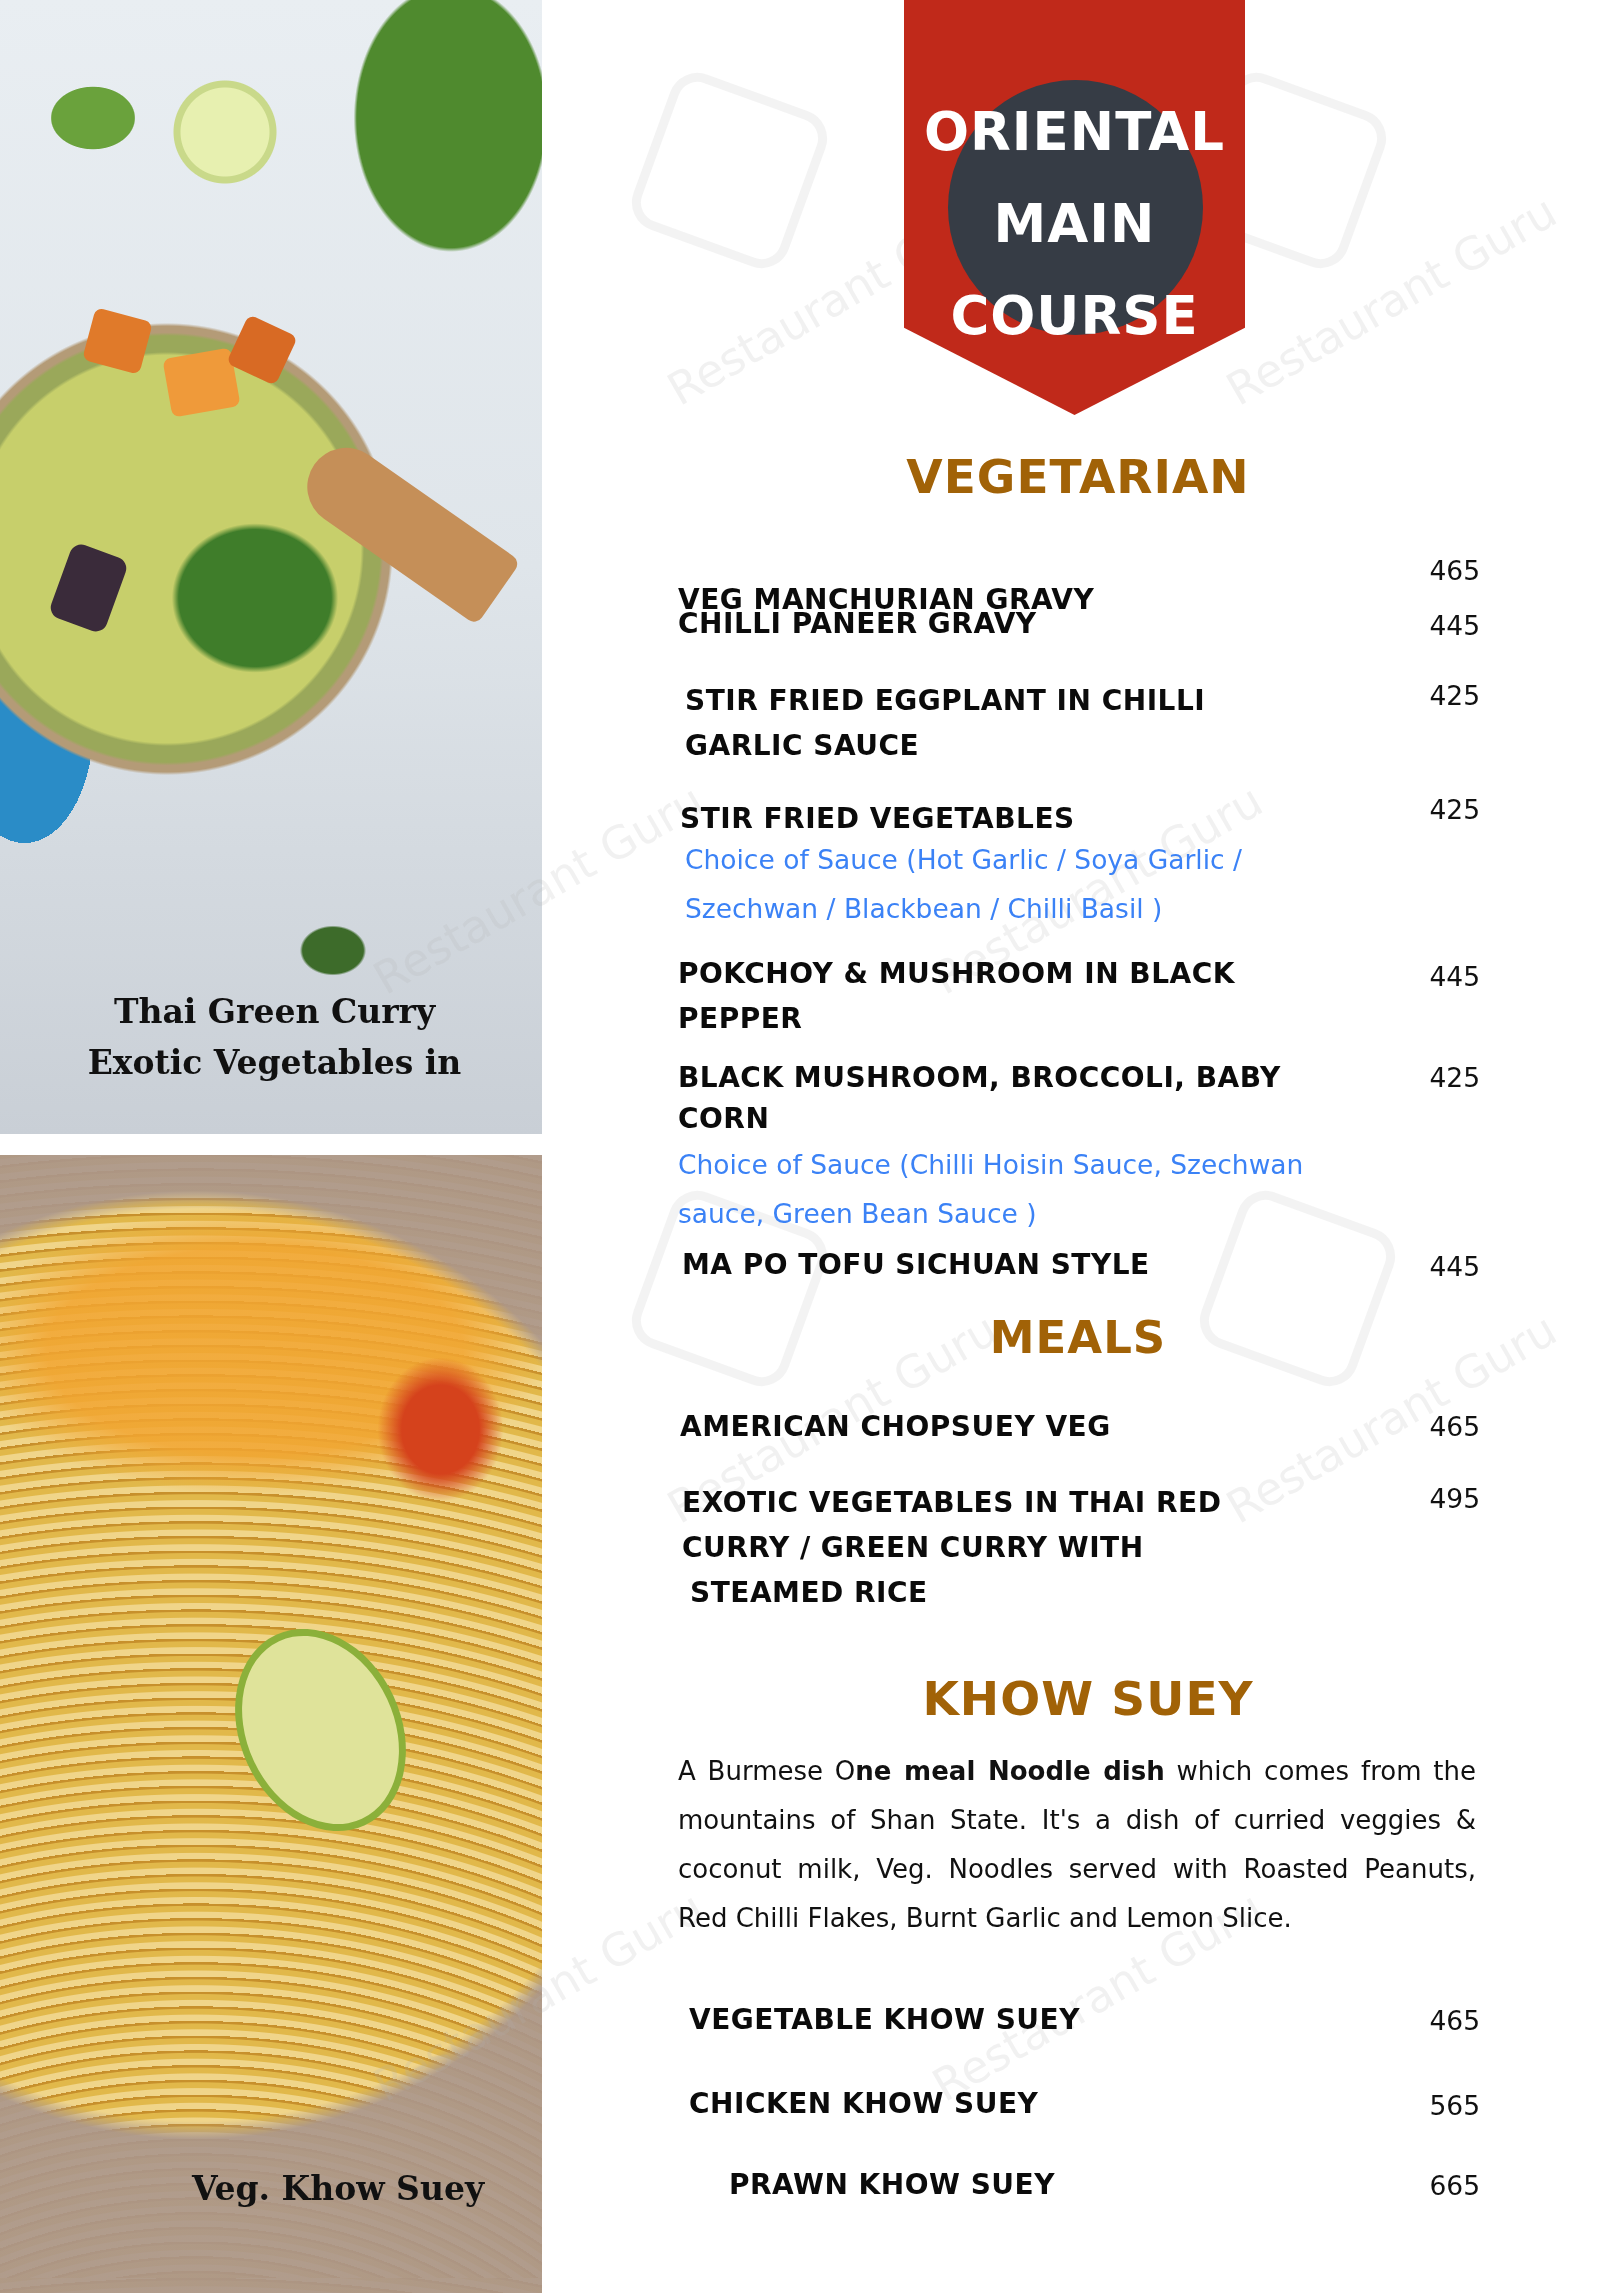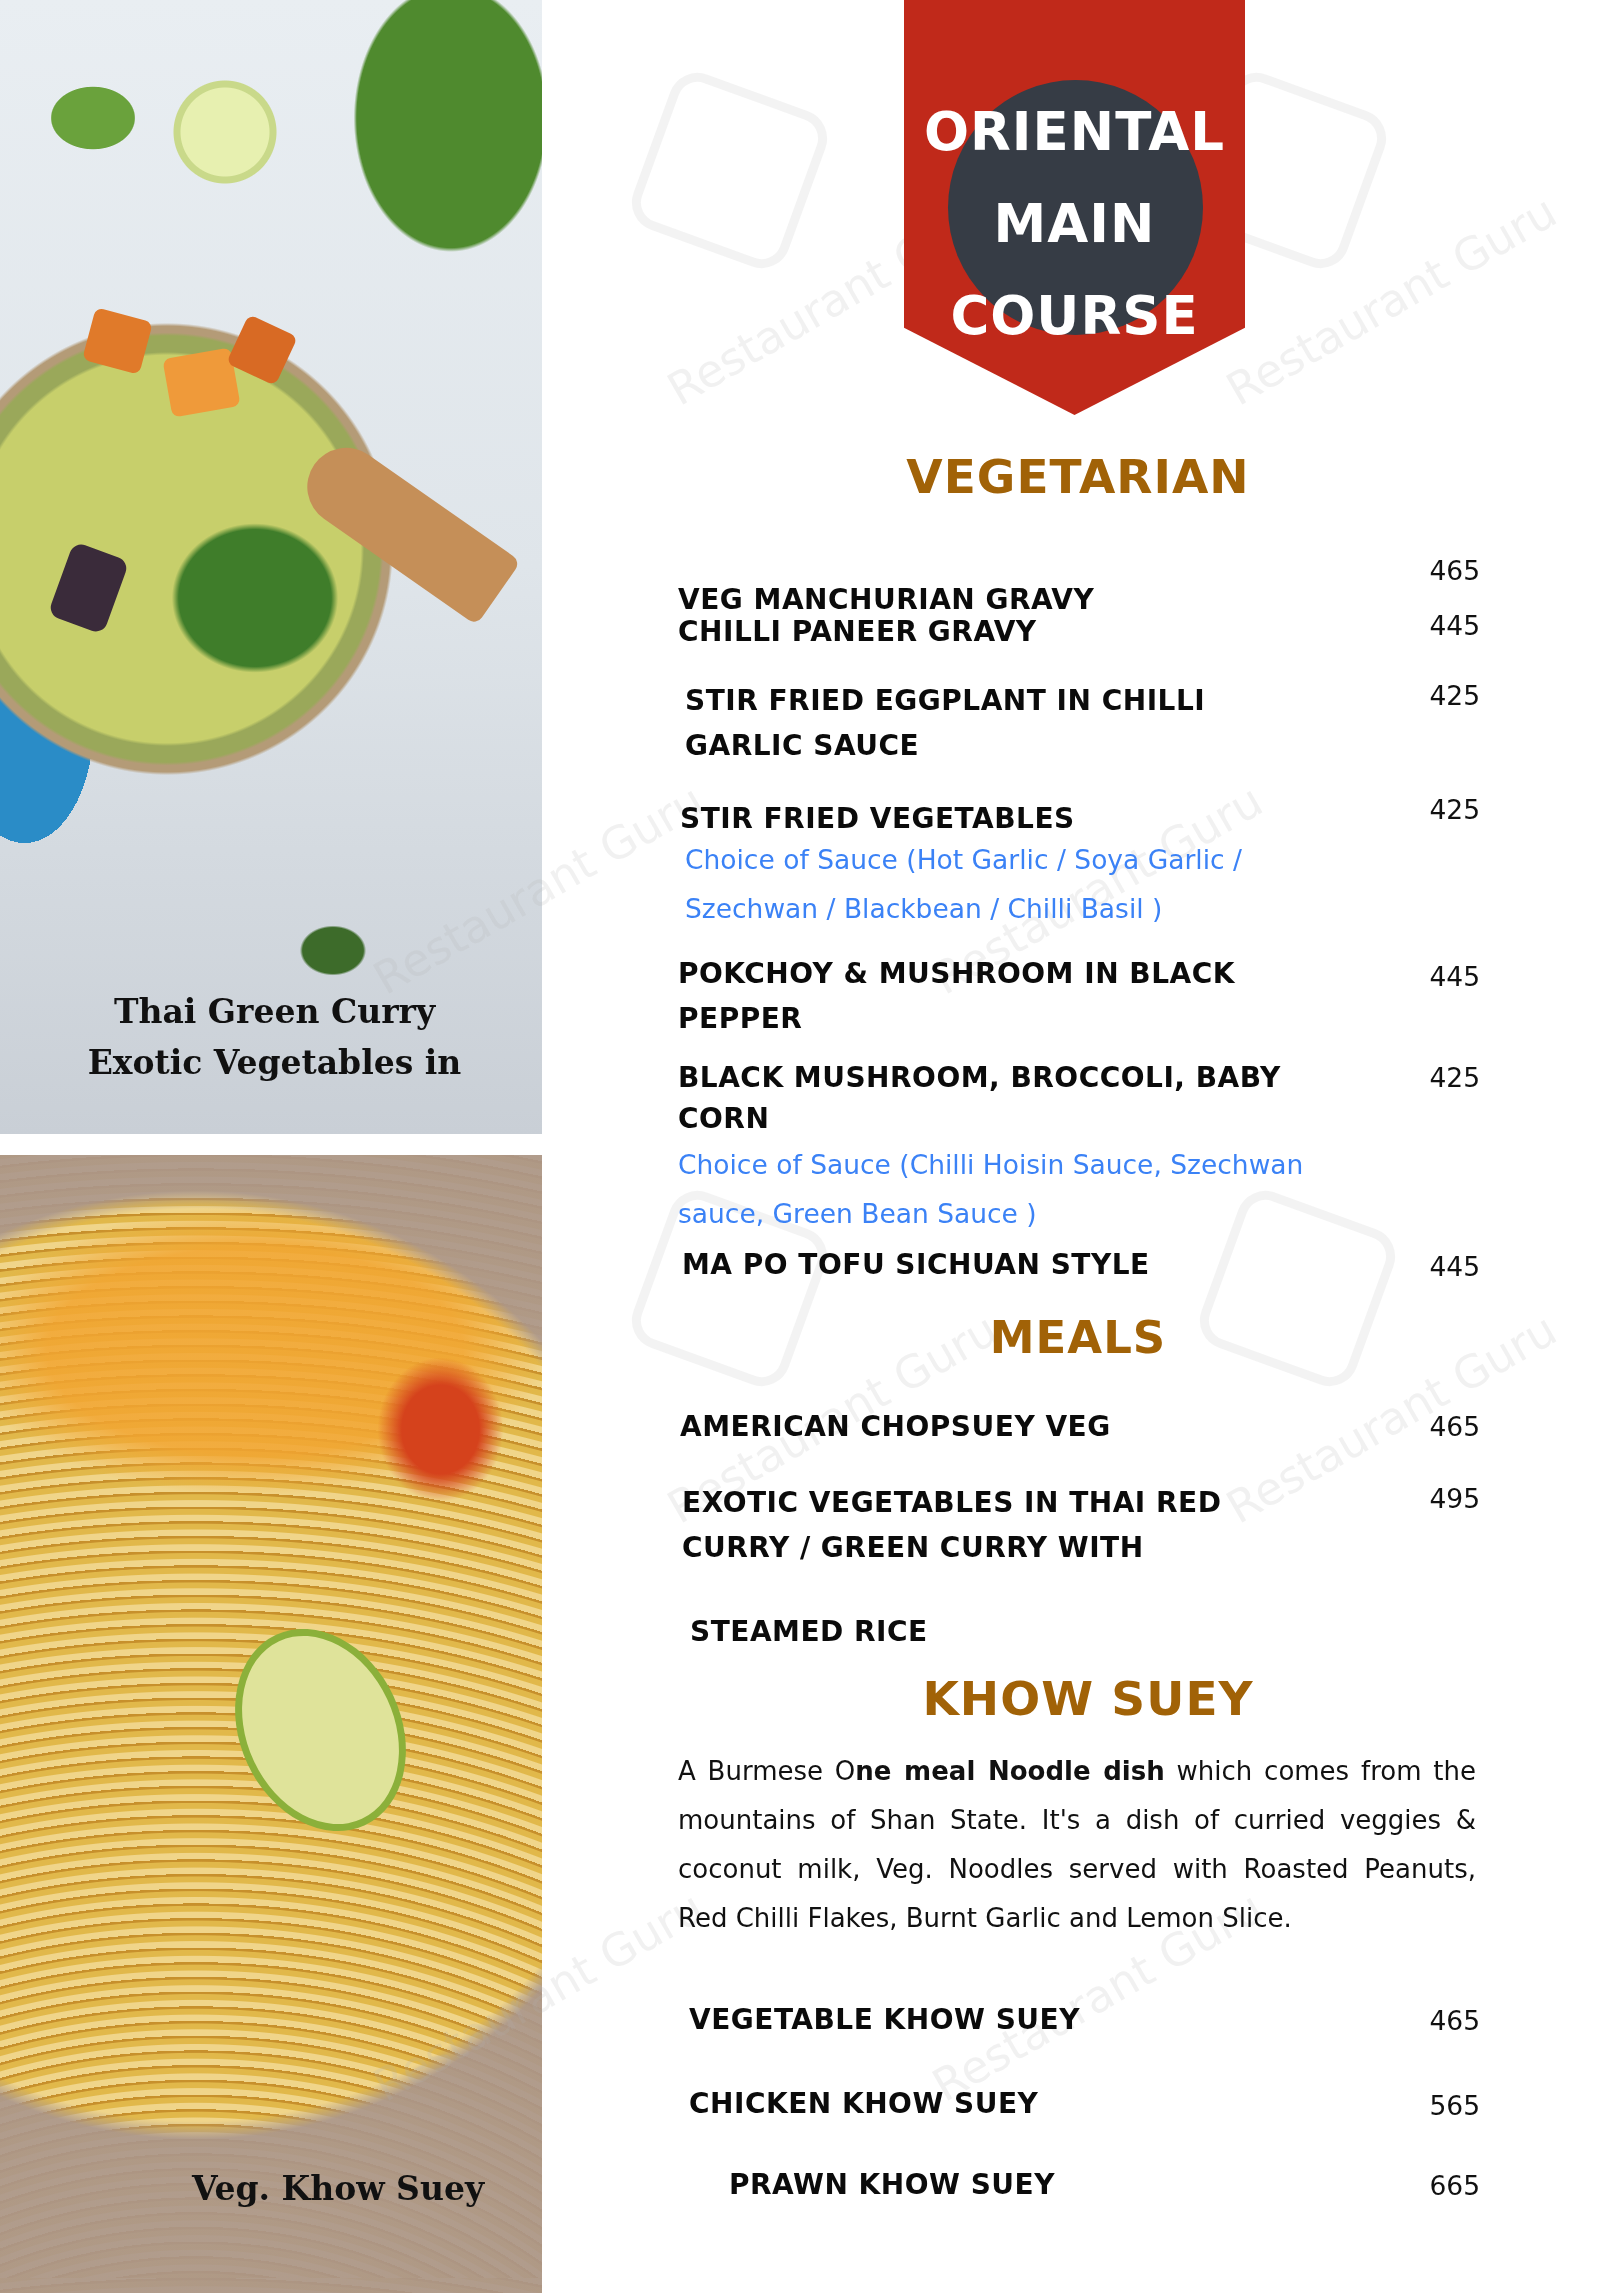--- a/index.html
+++ b/index.html
@@ -135,21 +135,21 @@
   <div>ORIENTAL</div>
   <div>MAIN</div>
   <div>COURSE</div>
 </div>
 
 <div class="section-title" style="left:882px; top:449px; width:392px; font-size:47px;">VEGETARIAN</div>
 
 <div class="item-name" style="left:678px; top:577px;">VEG MANCHURIAN GRAVY</div>
 <div class="price" style="top:555px;">465</div>
 
-<div class="item-name" style="left:678px; top:601px;margin-top:8px;">CHILLI PANEER GRAVY</div>
+<div class="item-name" style="left:678px; top:601px;">CHILLI PANEER GRAVY</div>
 <div class="price" style="top:610px;">445</div>
 
 <div class="item-name" style="left:685px; top:678px;">STIR FRIED EGGPLANT IN CHILLI</div>
 <div class="item-name" style="left:685px; top:723px;">GARLIC SAUCE</div>
 <div class="price" style="top:680px;">425</div>
 
 <div class="item-name" style="left:680px; top:760px;margin-top:36px;">STIR FRIED VEGETABLES</div>
 <div class="price" style="top:794px;">425</div>
 <div class="item-desc" style="left:685px; top:835px;">Choice of Sauce (Hot Garlic / Soya Garlic /</div>
 <div class="item-desc" style="left:685px; top:884px;">Szechwan / Blackbean / Chilli Basil )</div>
@@ -167,21 +167,21 @@
 <div class="item-name" style="left:682px; top:1242px;">MA PO TOFU SICHUAN STYLE</div>
 <div class="price" style="top:1251px;">445</div>
 
 <div class="section-title" style="left:882px; top:1311px; width:392px; font-size:45px;">MEALS</div>
 
 <div class="item-name" style="left:680px; top:1404px;">AMERICAN CHOPSUEY VEG</div>
 <div class="price" style="top:1411px;">465</div>
 
 <div class="item-name" style="left:682px; top:1480px;">EXOTIC VEGETABLES IN THAI RED</div>
 <div class="item-name" style="left:682px; top:1525px;">CURRY / GREEN CURRY WITH</div>
-<div class="item-name" style="left:690px; top:1609px;text-align:right;">STEAMED RICE</div>
+<div class="item-name" style="left:690px; top:1570px;text-align:right;">STEAMED RICE</div>
 <div class="price" style="top:1483px;">495</div>
 
 <div class="section-title" style="left:892px; top:1671px; width:392px; font-size:47px;">KHOW SUEY</div>
 
 <div class="khow-desc"><span>A Burmese O</span><b>ne meal Noodle dish</b><span> which comes from the mountains of Shan State. It's a dish of curried veggies  &amp; coconut milk, Veg. Noodles served with Roasted Peanuts, Red Chilli Flakes, Burnt Garlic and Lemon Slice.</span></div>
 
 <div class="item-name" style="left:689px; top:1997px;">VEGETABLE KHOW SUEY</div>
 <div class="price" style="top:2005px;">465</div>
 
 <div class="item-name" style="left:689px; top:2081px;">CHICKEN KHOW SUEY</div>

